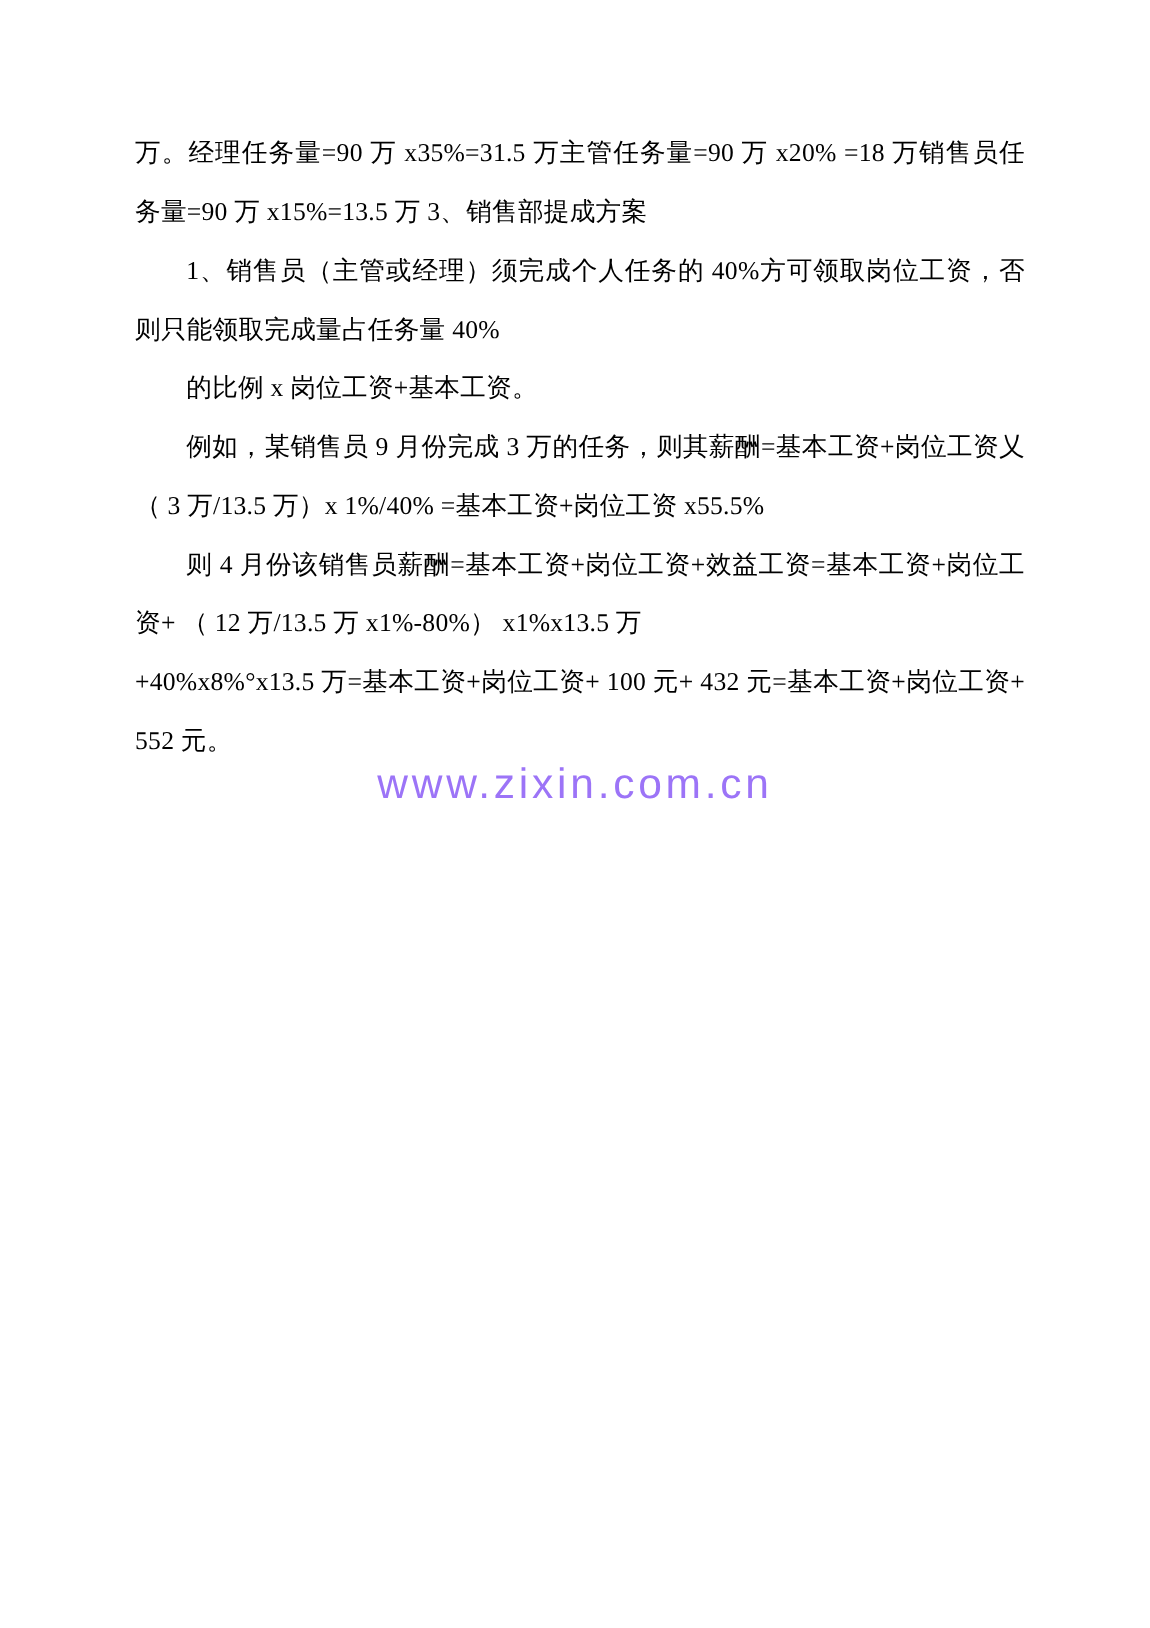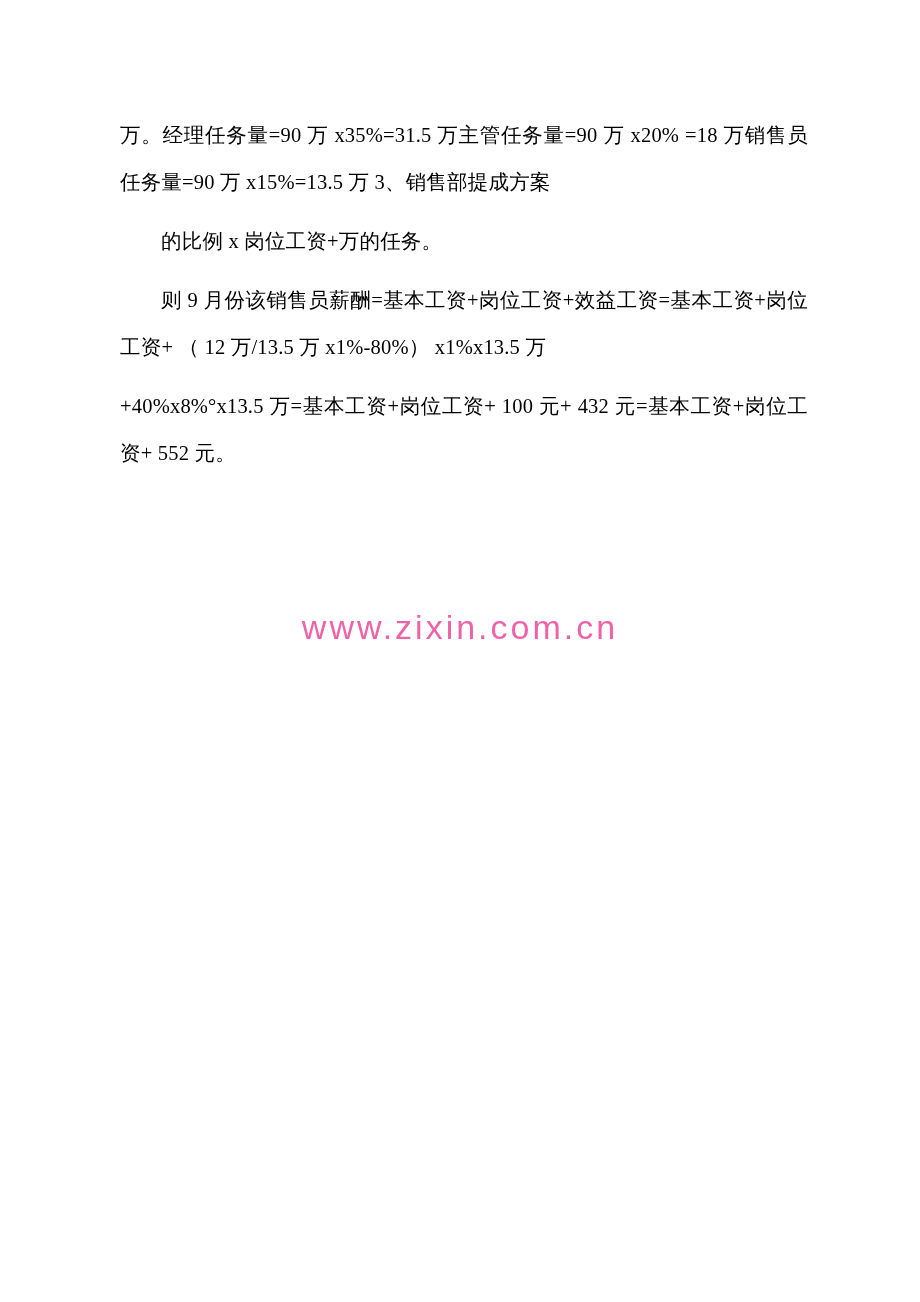--- a/index.html
+++ b/index.html
@@ -24,50 +24,52 @@
     left: 108px;
     top: 100px;
     width: 712px;
   }
   .para {
     font-size: 20.5px;
     line-height: 47px;
     text-align: justify;
     text-justify: inter-ideograph;
     letter-spacing: 0.2px;
-    margin: 12px;
+    margin: 0;
     word-break: break-all;
   }
   .indent {
     text-indent: 41px;
   }
   .watermark {
     position: absolute;
     left: 0;
     right: 0;
     top: 608px;
     text-align: center;
     font-family: "Liberation Sans", sans-serif;
     font-size: 34px;
     letter-spacing: 3px;
-    color: #ec4899;
+    color: #8b5cf6;
     opacity: 0.85;
     pointer-events: none;
     user-select: none;
     white-space: nowrap;
     font-weight: 400;
   }
 </style>
 </head>
 <body>
 
 <div class="page">
 
   <div class="watermark">www.zixin.com.cn</div>
 
   <div class="doc-body">
     <p class="para">万。经理任务量=90 万 x35%=31.5 万主管任务量=90 万 x20%  =18 万销售员任务量=90 万 x15%=13.5 万 3、销售部提成方案</p>
-    <p class="para indent">的比例 x 岗位工资+万的任务。</p>
-    <p class="para indent">则 9 月份该销售员薪酬=基本工资+岗位工资+效益工资=基本工资+岗位工资+ （ 12 万/13.5 万 x1%-80%） x1%x13.5 万</p>
+    <p class="para indent">1、销售员（主管或经理）须完成个人任务的 40%方可领取岗位工资，否则只能领取完成量占任务量 40%</p>
+    <p class="para indent">的比例 x 岗位工资+基本工资。</p>
+    <p class="para indent">例如，某销售员 9 月份完成 3 万的任务，则其薪酬=基本工资+岗位工资乂 （ 3 万/13.5 万）x  1%/40%  =基本工资+岗位工资 x55.5%</p>
+    <p class="para indent">则 4 月份该销售员薪酬=基本工资+岗位工资+效益工资=基本工资+岗位工资+ （ 12 万/13.5 万 x1%-80%） x1%x13.5 万</p>
     <p class="para">+40%x8%°x13.5 万=基本工资+岗位工资+ 100 元+ 432 元=基本工资+岗位工资+ 552 元。</p>
   </div>
 
 </div>
 
 </body></html>

